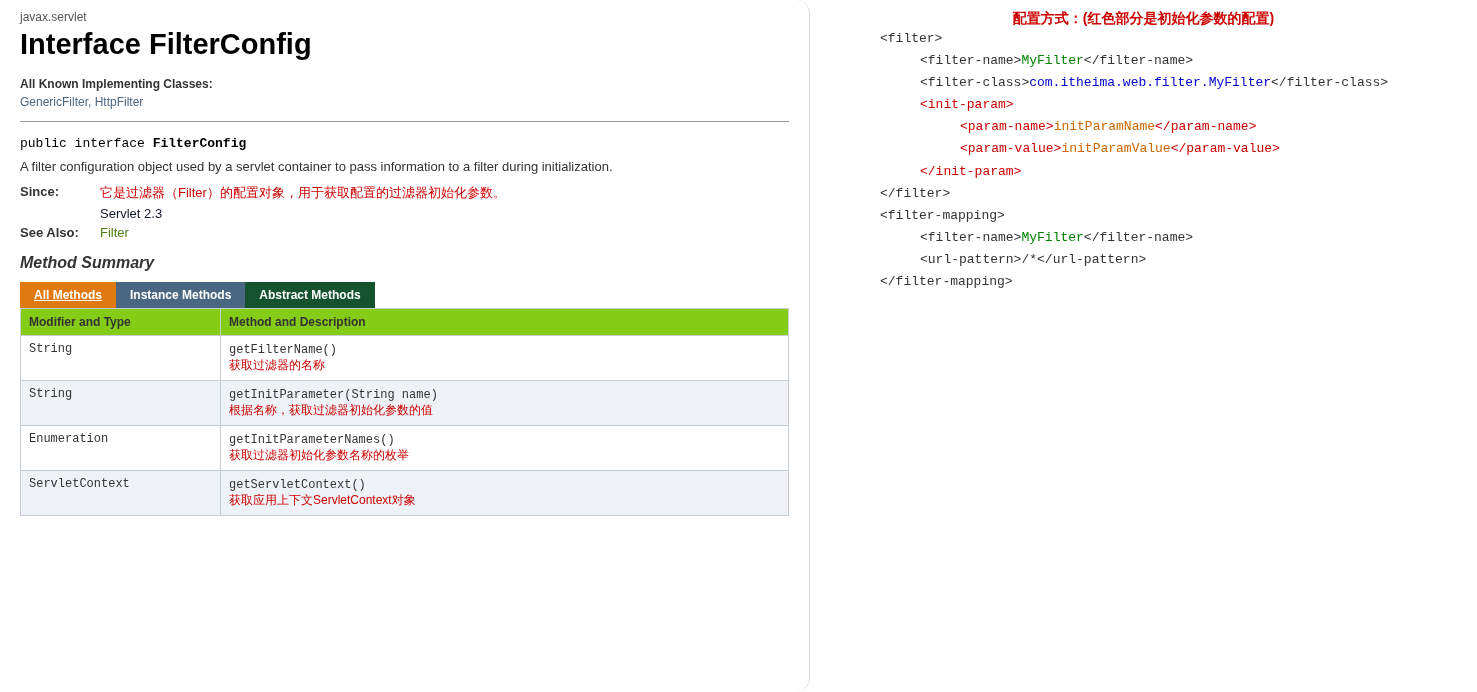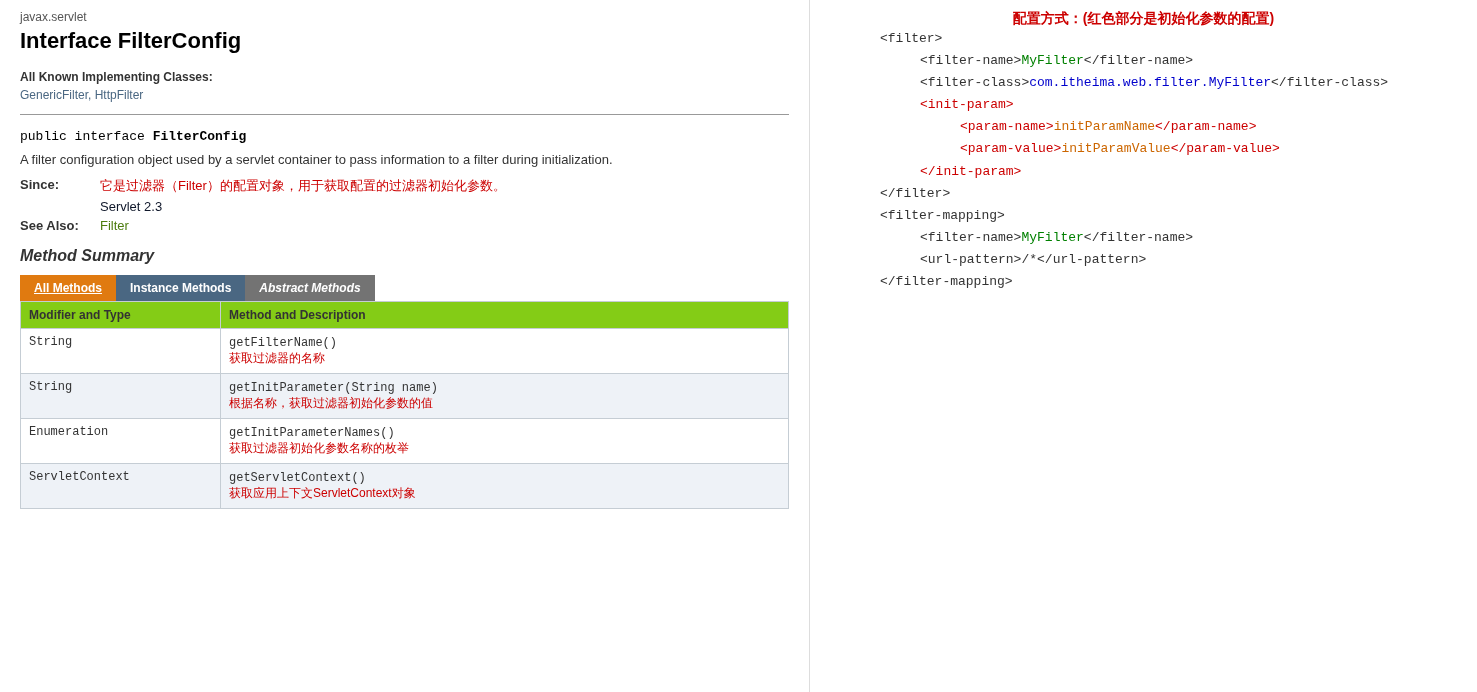--- a/index.html
+++ b/index.html
@@ -12,32 +12,33 @@
     }
     .page-container {
       display: flex;
       width: 1477px;
       min-height: 692px;
     }
     .left-panel {
       width: 810px;
       padding: 10px 20px;
       border-right: 1px solid #ddd;
+      border-radius: 14px;
     }
     .right-panel {
       flex: 1;
       padding: 10px 30px;
     }
     .package-name {
       color: #555;
       font-size: 12px;
       margin-bottom: 4px;
     }
     .interface-title {
-      font-size: 22px;
+      font-size: 29px;
       font-weight: bold;
       color: #000;
       margin-bottom: 16px;
     }
     .section-divider {
       border: none;
       border-top: 1px solid #999;
       margin: 10px 0;
     }
     .implementing-label {
@@ -109,22 +110,21 @@
       color: #fff;
     }
     .tab-all {
       background: #e07a10;
       text-decoration: underline;
     }
     .tab-instance {
       background: #4a6782;
     }
     .tab-abstract {
-      background: #737373;
-      font-style: italic;
+      background: #14532d;
     }
     .method-table {
       width: 100%;
       border-collapse: collapse;
       font-size: 12px;
     }
     .method-table th {
       background: #84cc16;
       padding: 6px 8px;
       text-align: left;

